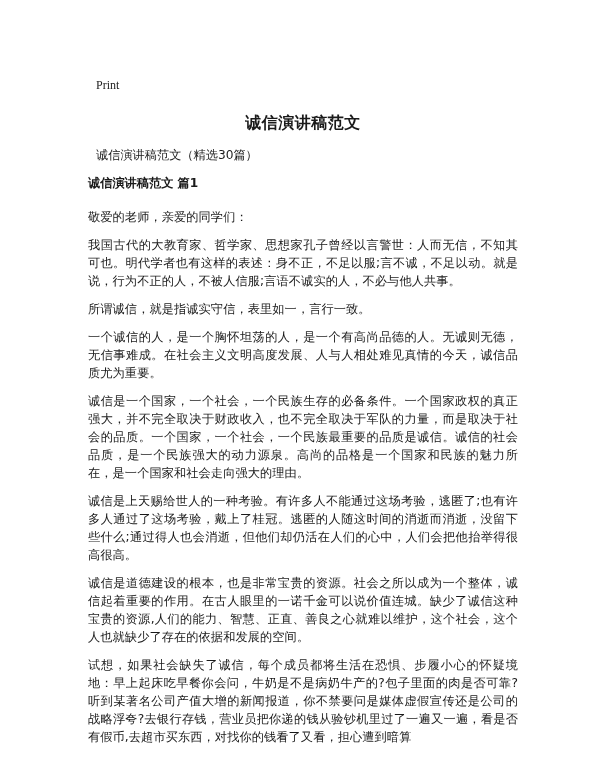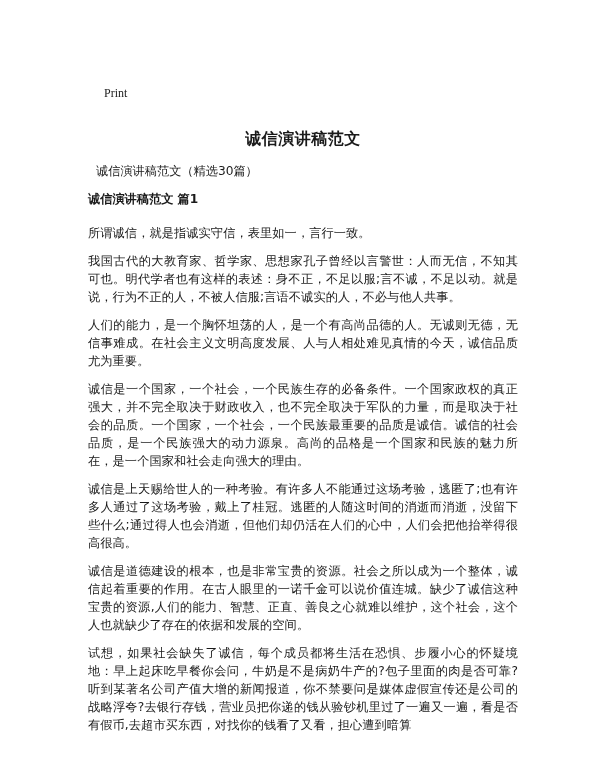--- a/index.html
+++ b/index.html
@@ -1,32 +1,33 @@
 <!DOCTYPE html>
 <html><head>
 <meta charset="utf-8">
 <style>
   html, body { margin: 0; padding: 0; background: #ffffff; }
   body { width: 600px; height: 776px; overflow: hidden; position: relative;
          font-family: "DejaVu Sans", "Liberation Sans", sans-serif; color: #1a1a1a; }
   .page { position: absolute; left: 88px; top: 70px; width: 430px; }
-  .print { font-family: "Liberation Serif", serif; font-size: 12px; color: #222; margin: 16px; height: 20px; }
+  .print { font-family: "Liberation Serif", serif; font-size: 12px; color: #222; margin: 8px; height: 20px; }
   .title { text-align: center; font-size: 16px; margin: 8px 0 0 0; height: 34px; line-height: 34px; letter-spacing: 0.5px; }
   .subtitle { font-size: 12.2px; margin: 6px 0 0 8px; line-height: 18px; }
   .section-heading { font-size: 12.2px; font-weight: bold; margin: 10px 0 16px 0; line-height: 18px; }
   p.para { font-size: 12.2px; line-height: 18px; margin: 10px 0 0 0; text-align: justify; letter-spacing: 0.1px; }
 </style>
 </head>
 <body>
 
 <div class="page">
   <div class="print">Print</div>
   <h1 class="title">诚信演讲稿范文</h1>
   <div class="subtitle">诚信演讲稿范文（精选30篇）</div>
   <div class="section-heading">诚信演讲稿范文 篇1</div>
+  <p class="para">敬爱的老师，亲爱的同学们：</p>
+  <p class="para">我国古代的大教育家、哲学家、思想家孔子曾经以言警世：人而无信，不知其可也。明代学者也有这样的表述：身不正，不足以服;言不诚，不足以动。就是说，行为不正的人，不被人信服;言语不诚实的人，不必与他人共事。</p>
   <p class="para">所谓诚信，就是指诚实守信，表里如一，言行一致。</p>
-  <p class="para">我国古代的大教育家、哲学家、思想家孔子曾经以言警世：人而无信，不知其可也。明代学者也有这样的表述：身不正，不足以服;言不诚，不足以动。就是说，行为不正的人，不被人信服;言语不诚实的人，不必与他人共事。</p>
-  <p class="para">人们的能力，是一个胸怀坦荡的人，是一个有高尚品德的人。无诚则无德，无信事难成。在社会主义文明高度发展、人与人相处难见真情的今天，诚信品质尤为重要。</p>
+  <p class="para">一个诚信的人，是一个胸怀坦荡的人，是一个有高尚品德的人。无诚则无德，无信事难成。在社会主义文明高度发展、人与人相处难见真情的今天，诚信品质尤为重要。</p>
   <p class="para">诚信是一个国家，一个社会，一个民族生存的必备条件。一个国家政权的真正强大，并不完全取决于财政收入，也不完全取决于军队的力量，而是取决于社会的品质。一个国家，一个社会，一个民族最重要的品质是诚信。诚信的社会品质，是一个民族强大的动力源泉。高尚的品格是一个国家和民族的魅力所在，是一个国家和社会走向强大的理由。</p>
   <p class="para">诚信是上天赐给世人的一种考验。有许多人不能通过这场考验，逃匿了;也有许多人通过了这场考验，戴上了桂冠。逃匿的人随这时间的消逝而消逝，没留下些什么;通过得人也会消逝，但他们却仍活在人们的心中，人们会把他抬举得很高很高。</p>
   <p class="para">诚信是道德建设的根本，也是非常宝贵的资源。社会之所以成为一个整体，诚信起着重要的作用。在古人眼里的一诺千金可以说价值连城。缺少了诚信这种宝贵的资源,人们的能力、智慧、正直、善良之心就难以维护，这个社会，这个人也就缺少了存在的依据和发展的空间。</p>
   <p class="para">试想，如果社会缺失了诚信，每个成员都将生活在恐惧、步履小心的怀疑境地：早上起床吃早餐你会问，牛奶是不是病奶牛产的?包子里面的肉是否可靠?听到某著名公司产值大增的新闻报道，你不禁要问是媒体虚假宣传还是公司的战略浮夸?去银行存钱，营业员把你递的钱从验钞机里过了一遍又一遍，看是否有假币,去超市买东西，对找你的钱看了又看，担心遭到暗算</p>
 </div>
 
 </body></html>

